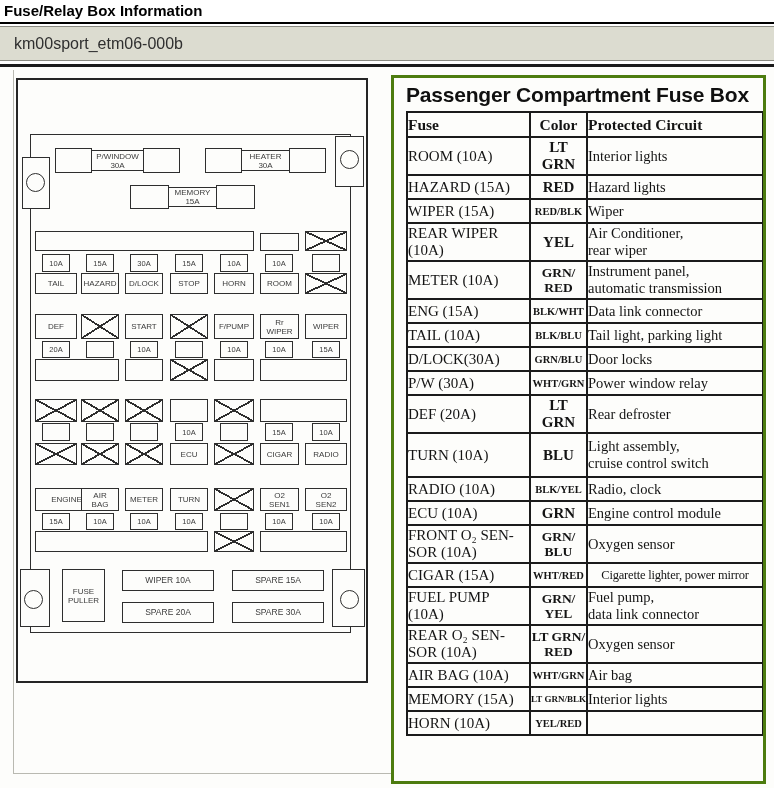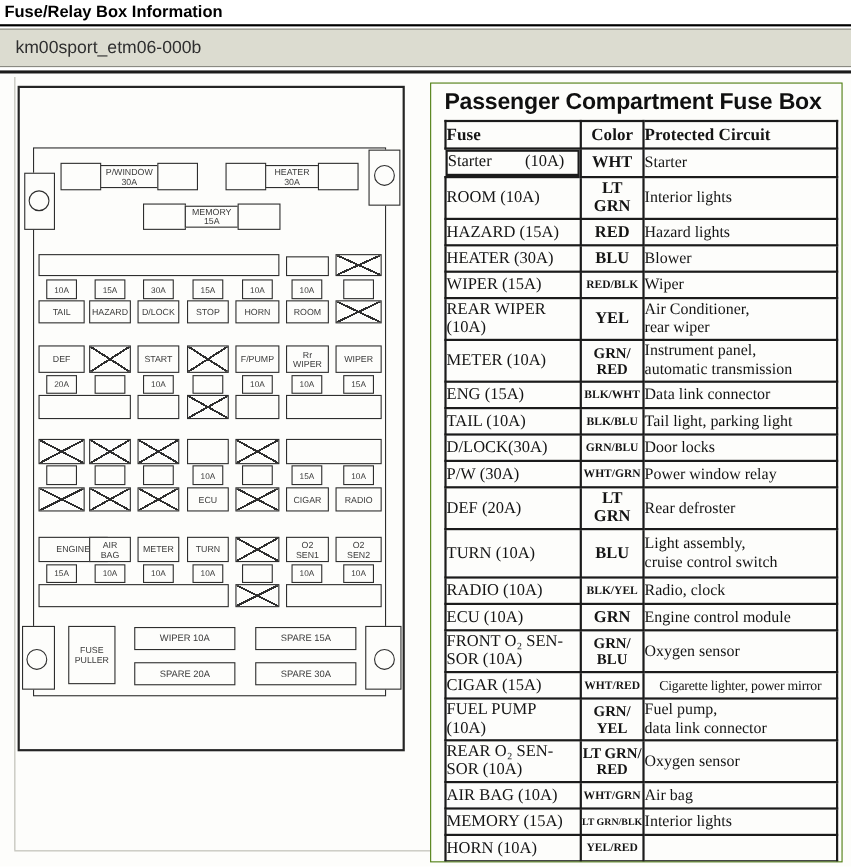--- a/index.html
+++ b/index.html
@@ -22,21 +22,21 @@
   .thin{ border-width:1.2px; }
   .tb  { display:flex; align-items:center; justify-content:center; text-align:center;
          white-space:pre-line; font-size:8px; line-height:9px; color:#3b3b3b; overflow:hidden; }
   .amp { font-size:7.5px; }
   .xx  { background-image:
            linear-gradient(to top right,    transparent calc(50% - 0.9px), #2e2e2e calc(50% - 0.9px), #2e2e2e calc(50% + 0.9px), transparent calc(50% + 0.9px)),
            linear-gradient(to bottom right, transparent calc(50% - 0.9px), #2e2e2e calc(50% - 0.9px), #2e2e2e calc(50% + 0.9px), transparent calc(50% + 0.9px)); }
   .circ{ width:19px; height:19px; border:1.6px solid #2e2e2e; border-radius:50%; background:#fdfdfb; }
 
   
-  .table-panel { left:391px; top:8px; width:375px; height:709px; border:1px solid #4d7c0f;
+  .table-panel { left:391px; top:8px; width:375px; height:709px; border:3px solid #4d7c0f;
                  background:#fdfdfb; overflow:hidden; }
   .table-title { margin:5px 0 4px 12px; font-size:21px; font-weight:bold; color:#101010; letter-spacing:-0.2px; }
   table.fuses { border-collapse:collapse; margin-left:12px; width:356px; table-layout:fixed;
                 font-family:"Liberation Serif", serif; color:#141414; }
   table.fuses th, table.fuses td { border:2px solid #1b1b1b; vertical-align:middle;
                 white-space:pre-line; padding:1px 0; line-height:17px; }
   col.c-fuse { width:123px; } col.c-color { width:57px; } col.c-circ { width:176px; }
   th { font-size:15.5px; height:25px; }
   th.h-fuse, th.h-circ { text-align:left; padding-left:6px; }
   td.fuse-cell { font-size:15px; padding-left:5px; height:24px; }
@@ -185,38 +185,28 @@
           </colgroup>
         <thead>
           <tr>
             <th class="h-fuse">Fuse</th>
             <th>Color</th>
             <th class="h-circ">Protected Circuit</th>
           </tr>
         </thead>
         <tbody>
             <tr>
-              <td class="fuse-cell" style="display: flex; justify-content: space-between; padding-right: 12px;"><span>Starter</span><span>(10A)</span></td>
-              <td class="color-cell">WHT</td>
-              <td class="circuit-cell">Starter</td>
-            </tr>
-            <tr>
               <td class="fuse-cell">ROOM (10A)</td>
               <td class="color-cell">LT GRN</td>
               <td class="circuit-cell">Interior lights</td>
             </tr>
             <tr>
               <td class="fuse-cell">HAZARD (15A)</td>
               <td class="color-cell">RED</td>
               <td class="circuit-cell">Hazard lights</td>
-            </tr>
-            <tr>
-              <td class="fuse-cell">HEATER (30A)</td>
-              <td class="color-cell">BLU</td>
-              <td class="circuit-cell">Blower</td>
             </tr>
             <tr>
               <td class="fuse-cell">WIPER (15A)</td>
               <td class="color-cell c-sm">RED/BLK</td>
               <td class="circuit-cell">Wiper</td>
             </tr>
             <tr>
               <td class="fuse-cell" style="height: auto;">REAR WIPER
 (10A)</td>
               <td class="color-cell">YEL</td>

